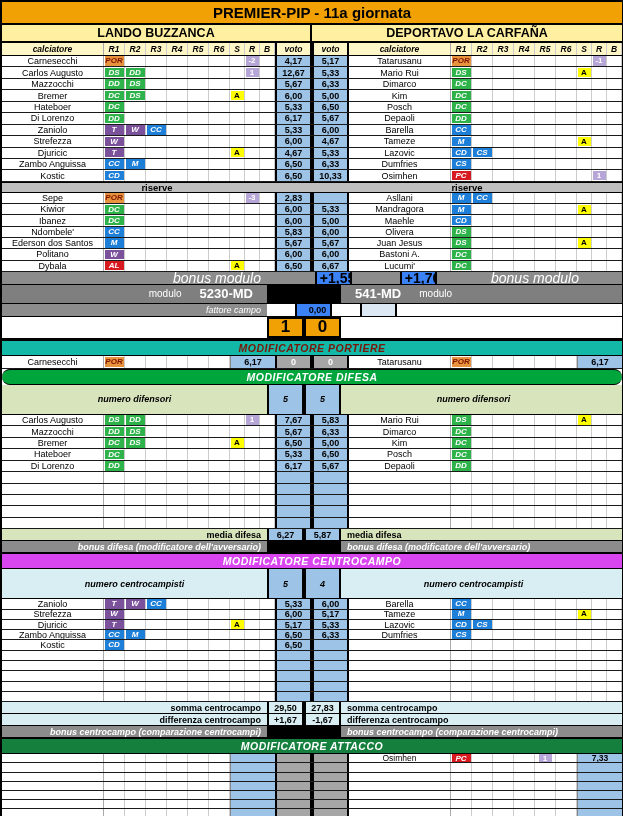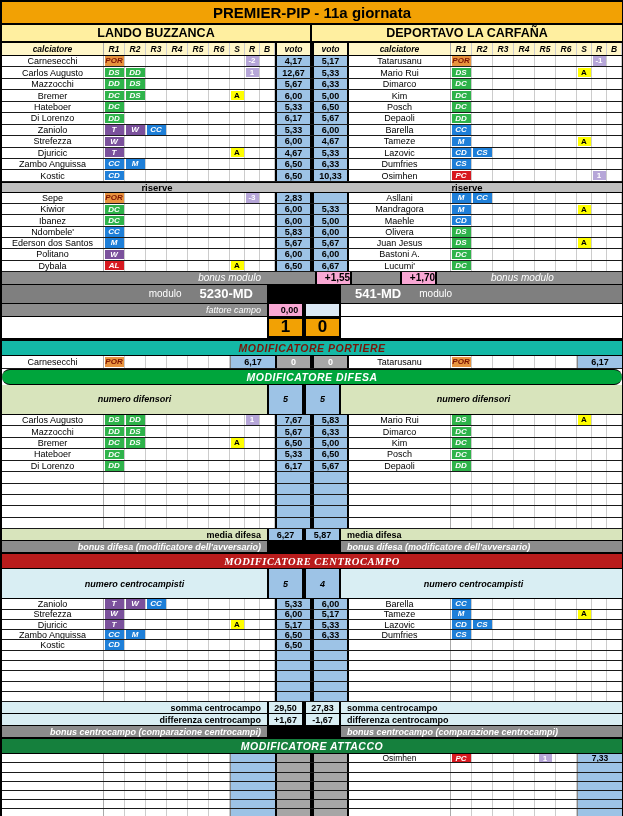--- a/index.html
+++ b/index.html
@@ -20,38 +20,38 @@
   .r-att{height:9.2px;font-size:8.5px;border-bottom:1px solid #1a1a1a;background:#fff;}
   .title{height:21px;background:#F2A104;border-bottom:2px solid #000;display:flex;align-items:center;justify-content:center;font-weight:bold;font-size:15px;color:#000;}
   .teamrow{height:16px;border-bottom:2px solid #000;display:flex;}
   .teamcell{width:310px;background:#FFEFA0;display:flex;align-items:center;justify-content:center;font-weight:bold;font-size:12.5px;box-sizing:border-box;}
   .teamcell.home{border-right:2px solid #000;}
   .hdrrow{height:13px;background:#FFF6C8;border-bottom:1px solid #000;font-size:8.5px;font-weight:bold;font-style:italic;}
   .hdrrow .cell{color:#000;}
   .band{height:14px;display:flex;align-items:center;justify-content:center;font-weight:bold;font-style:italic;font-size:10.5px;border-top:1px solid #000;border-bottom:1px solid #000;letter-spacing:.5px;}
   .band-por{background:#14b8a6;color:#7B1508;}
   .band-dif{background:#00A53C;color:#fff;border-radius:8px;}
-  .band-cc{background:#b91c1c;color:#fff;font-family:Liberation Serif, serif;}
+  .band-cc{background:#d946ef;color:#fff;}
   .band-att{background:#15803d;color:#fff;}
   .riservaband{height:11px;background:#BFBFBF;border-top:1px solid #000;border-bottom:1px solid #000;display:flex;}
   .riservaband .half{width:310px;display:flex;align-items:center;justify-content:center;font-weight:bold;font-size:9.5px;color:#000;}
   .grayband{background:#8C8C8C;color:#fff;}
-  .r-bonus{height:13px;font-size:10px;border-bottom:1px solid #000;gap:48px;}
+  .r-bonus{height:13px;font-size:14px;border-bottom:1px solid #000;gap:48px;}
   .r-bonus .lbl{font-style:italic;}
   .r-modulo{height:19px;font-size:10px;border-bottom:1px solid #000;background:#7F7F7F;color:#fff;}
-  .r-fatt{height:13px;font-size:9px;border-bottom:1px solid #000;}
+  .r-fatt{height:13px;font-size:9px;border-bottom:1px solid #000;gap:28px;}
   .r-score{height:23px;border-bottom:2px solid #000;background:#fff;}
   .scorecell{width:37px;background:#F2A104;border:2px solid #000;font-weight:bold;font-size:17px;color:#000;display:flex;align-items:center;justify-content:center;box-sizing:border-box;}
   .r-num{height:30px;font-size:9px;font-style:italic;font-weight:bold;border-bottom:1px solid #000;}
   .r-sum{height:12px;font-size:9px;font-weight:bold;border-bottom:1px solid #000;}
   .paleg{background:#D8E4BC;}
   .palec{background:#D9EEF3;}
   .bgblue{background:#9DC3E6;}
   .bggray{background:#A6A6A6;color:#fff;}
-  .bgdgray{background:#f9a8d4;color:#fff;padding-left:8px;}
+  .bgdgray{background:#3b82f6;color:#fff;padding-left:8px;}
   .bgblack{background:#000;color:#fff;}
   .gold{color:#FFC000;}
   
   .bdg{display:block;font-style:italic;font-weight:bold;color:#fff;font-size:8px;line-height:9.5px;width:19px;text-align:center;}
   .por{background:#E8943F;color:#7C1200;}
   .def{background:#2EB34A;}
   .mid{background:#1E7FD8;}
   .tre{background:#7B519C;}
   .fwd{background:#D71920;}
   .flag{display:block;font-weight:bold;font-size:8px;line-height:9.5px;width:13px;text-align:center;}

